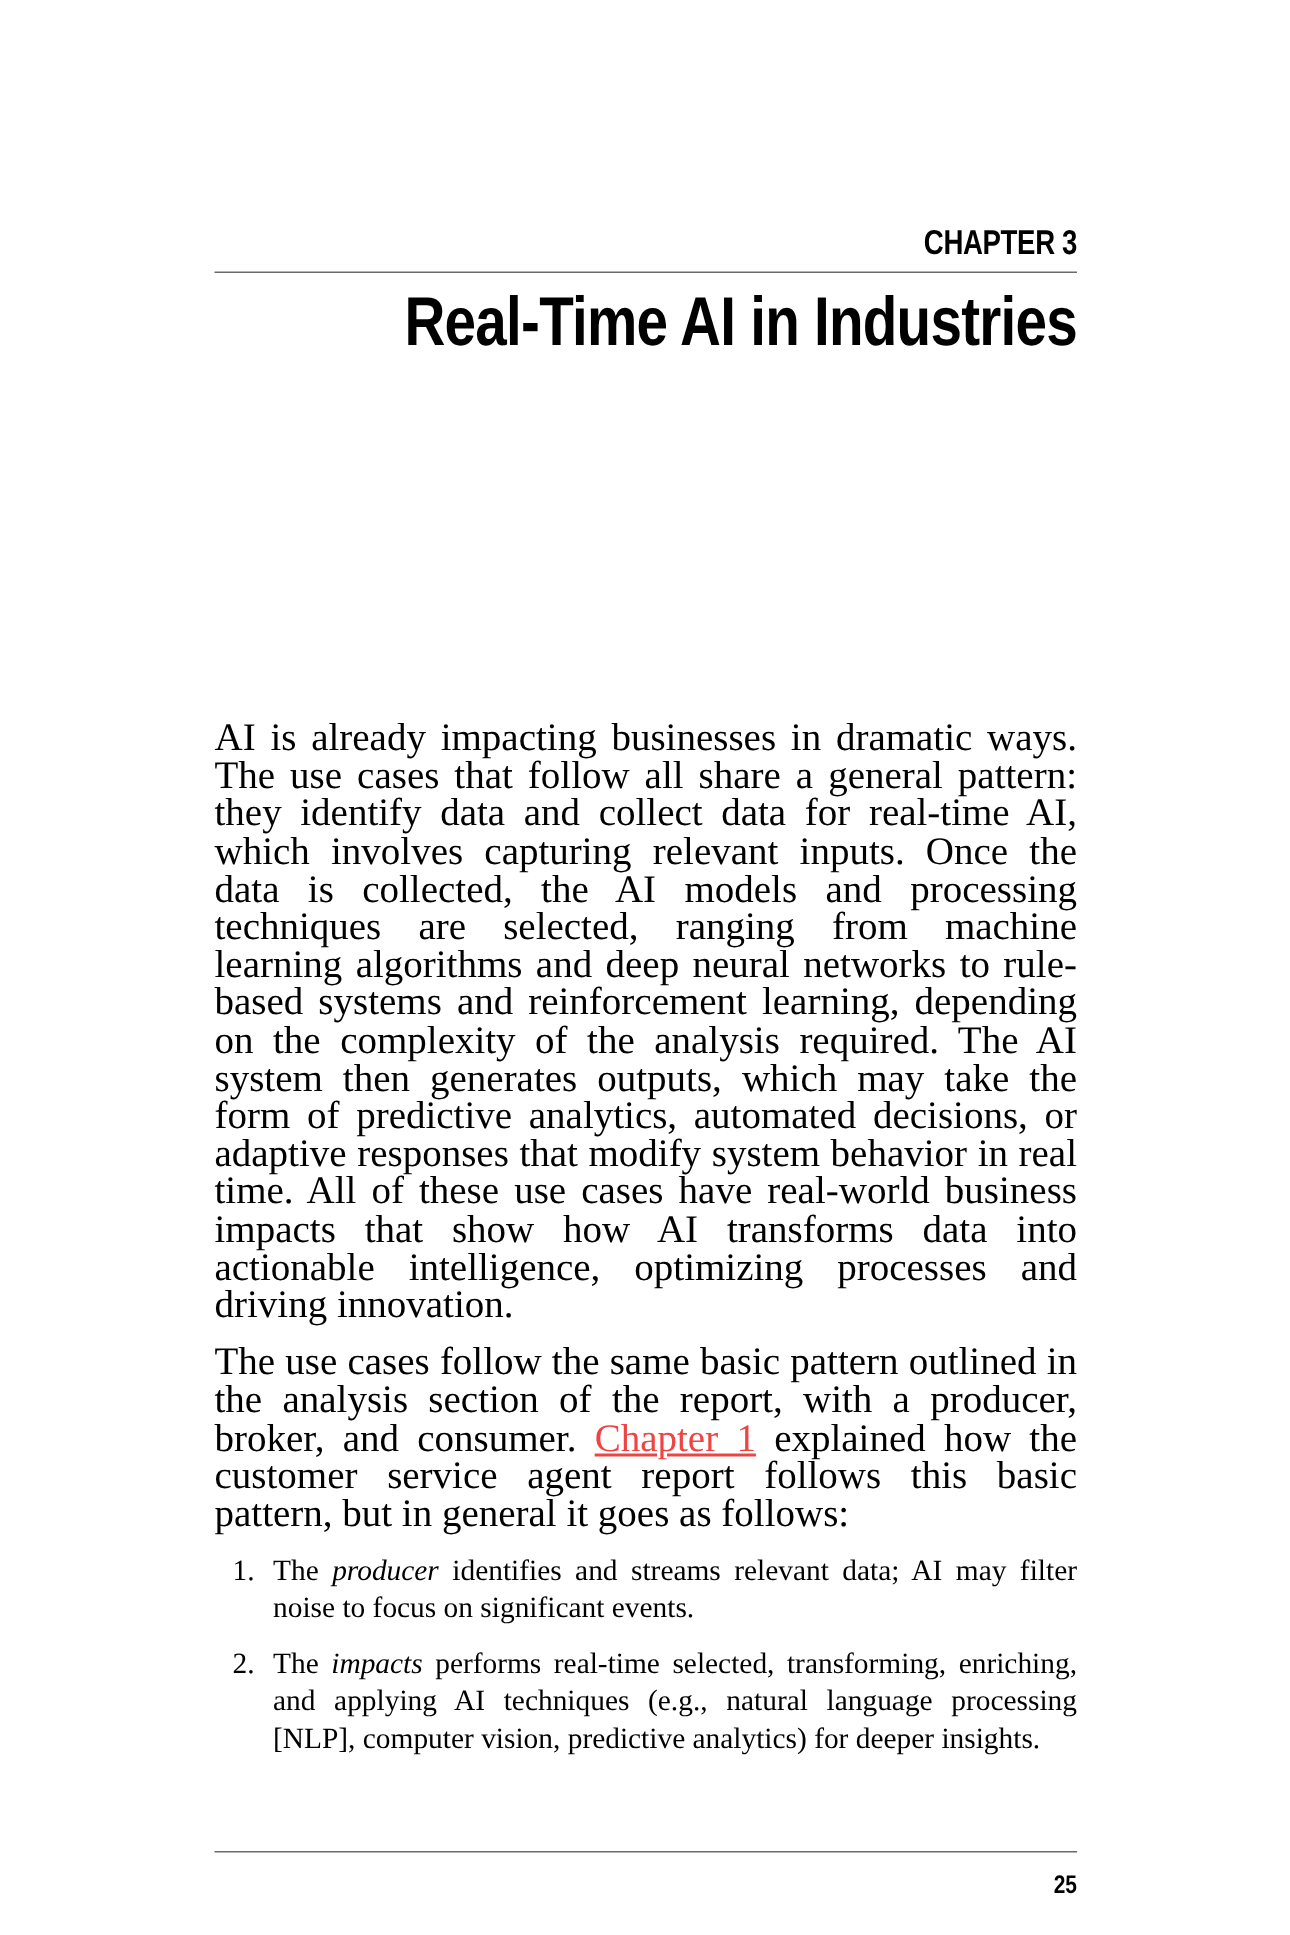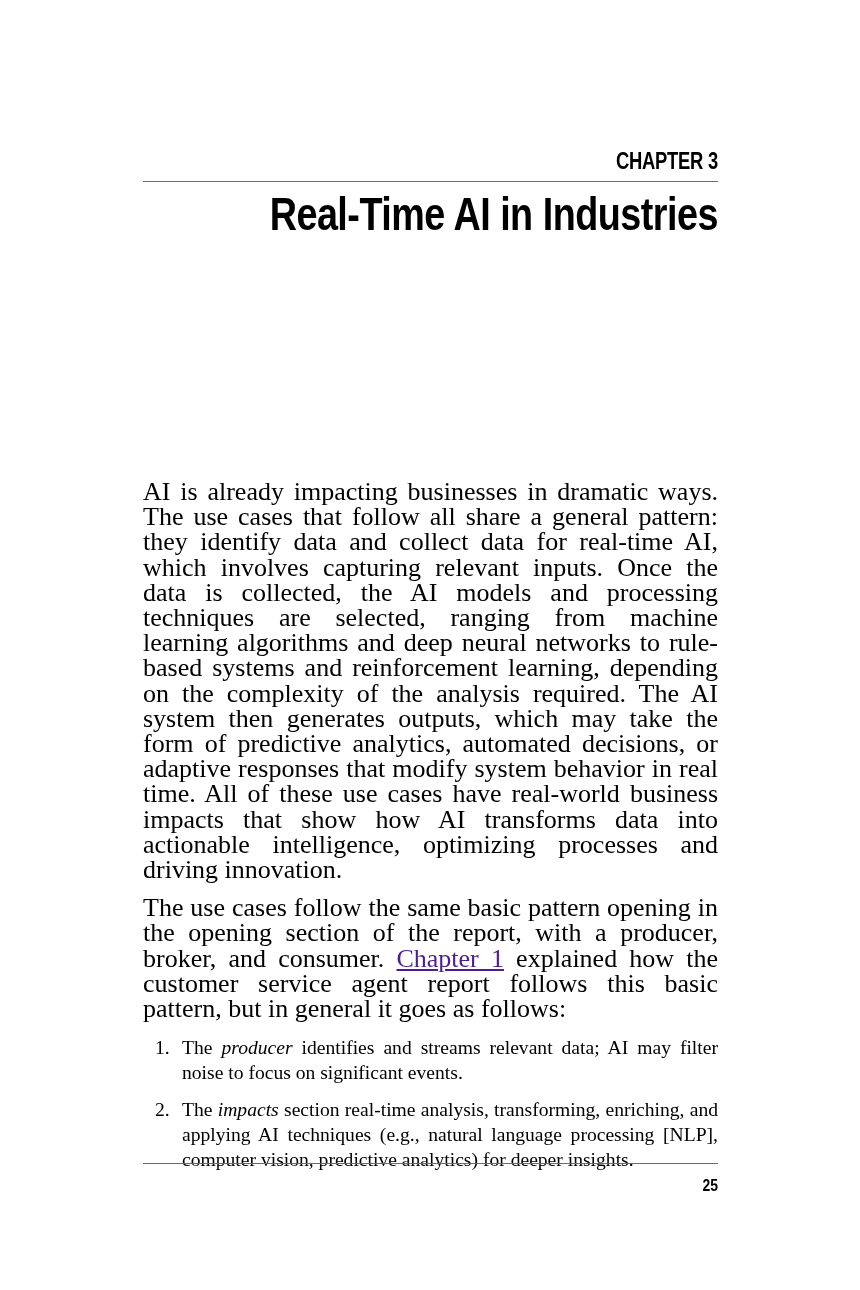--- a/index.html
+++ b/index.html
@@ -72,21 +72,21 @@
     font-size: 26px;
     line-height: 25.2px;
     text-align: justify;
     text-justify: inter-word;
     hyphens: manual;
     -webkit-hyphens: manual;
   }
   p.para:last-child { margin-bottom: 0; }
 
   .link {
-    color: #4c1d95;
+    color: #ef4444;
   }
   em, .ital {
     font-style: italic;
     margin-top: 41px;
   }
 
   
   ol.numlist {
     margin: 14px 0 0 0;
     padding: 0;
@@ -115,21 +115,21 @@
     line-height: 25.2px;
   }
   ol.numlist > li .li-text {
     display: block;
   }
 
   
   .footer {
     position: absolute;
     left: 143px;
-    top: 1163px;
+    top: 1234px;
     width: 575px;
   }
   .footer-rule {
     height: 1px;
     background: #6b6b6b;
     width: 100%;
   }
   .page-number {
     margin-top: 13px;
     text-align: right;
@@ -151,29 +151,29 @@
     <div class="chapter-label">CHAPTER 3</div>
     <div class="chapter-rule"></div>
     <div class="chapter-title">Real-Time AI in Industries</div>
   </div>
 
   <div class="body-block">
 
     <p class="para">AI is already impacting businesses in dramatic ways. The use cases that follow all share a general pattern: they identify data and collect data for real-time AI, which involves capturing relevant inputs. Once the data is collected, the AI models and processing techniques are selected, ranging from machine learning algorithms and deep neural networks to rule-based systems and reinforcement learning, depending on the complexity of the analysis required. The AI system then generates outputs, which may take the form of predictive analytics, automated decisions, or adaptive responses that modify system behavior in real time. All of these use cases have real-world business impacts that show how AI transforms data into actionable intelligence, optimizing processes and driving innovation.</p>
 
     <p class="para">
-      <span>The use cases follow the same basic pattern opening in the opening section of the report, with a producer, broker, and consumer. </span><a class="link" href="#">Chapter 1</a><span> explained how the customer service agent report follows this basic pattern, but in general it goes as follows:</span>
+      <span>The use cases follow the same basic pattern outlined in the analysis section of the report, with a producer, broker, and consumer. </span><a class="link" href="#">Chapter 1</a><span> explained how the customer service agent report follows this basic pattern, but in general it goes as follows:</span>
     </p>
 
     <ol class="numlist">
       <li>
         <span class="li-text"><span>The </span><em class="ital">producer</em><span> identifies and streams relevant data; AI may filter noise to focus on significant events.</span></span>
       </li>
       <li>
-        <span class="li-text"><span>The </span><em class="ital">impacts</em><span> section real-time analysis, transforming, enriching, and applying AI techniques (e.g., natural language processing [NLP], computer vision, predictive analytics) for deeper insights.</span></span>
+        <span class="li-text"><span>The </span><em class="ital">impacts</em><span> performs real-time selected, transforming, enriching, and applying AI techniques (e.g., natural language processing [NLP], computer vision, predictive analytics) for deeper insights.</span></span>
       </li>
     </ol>
 
   </div>
 
   <div class="footer">
     <div class="footer-rule"></div>
     <div class="page-number">25</div>
   </div>
 

